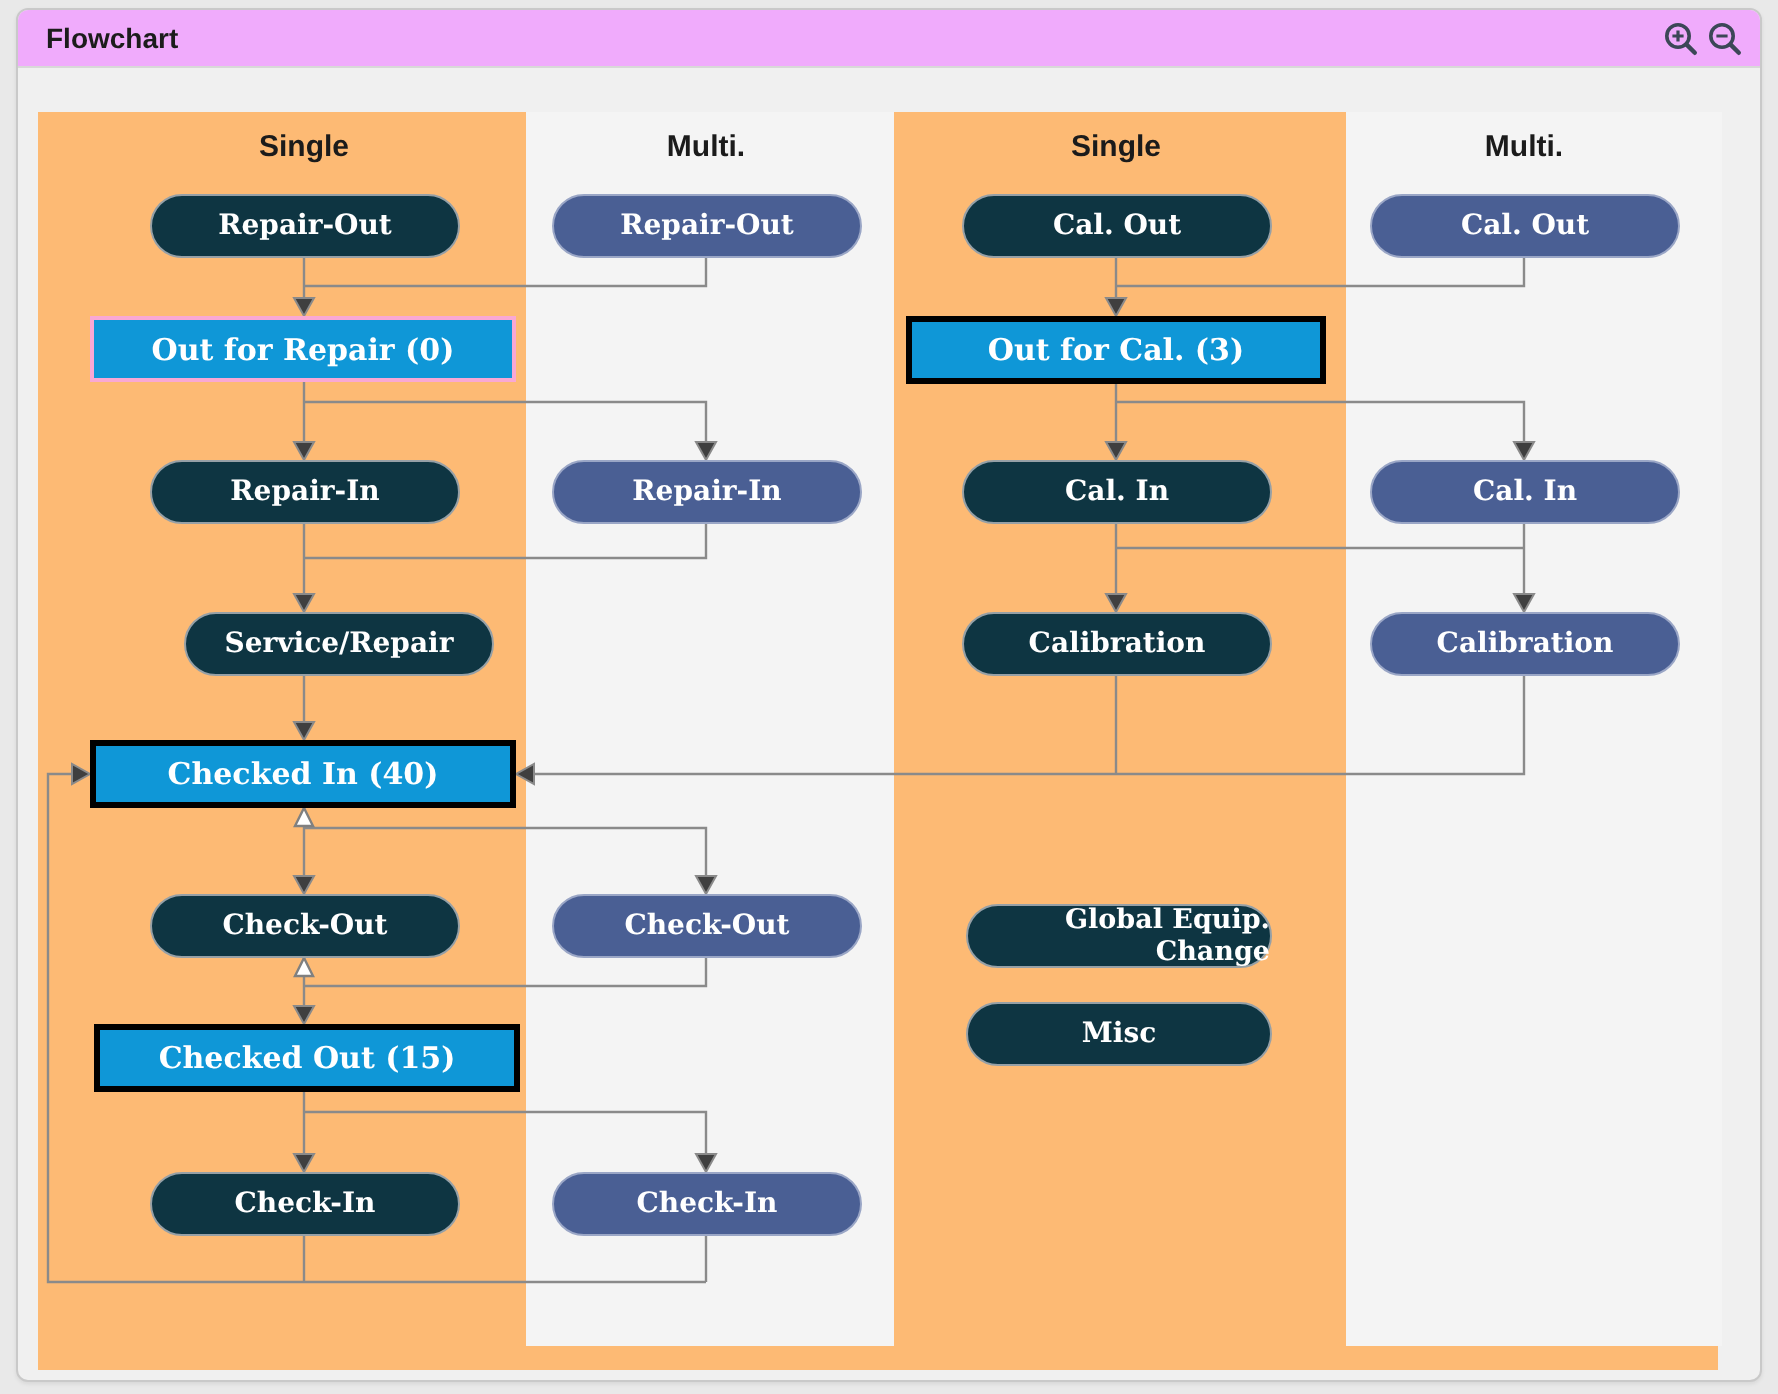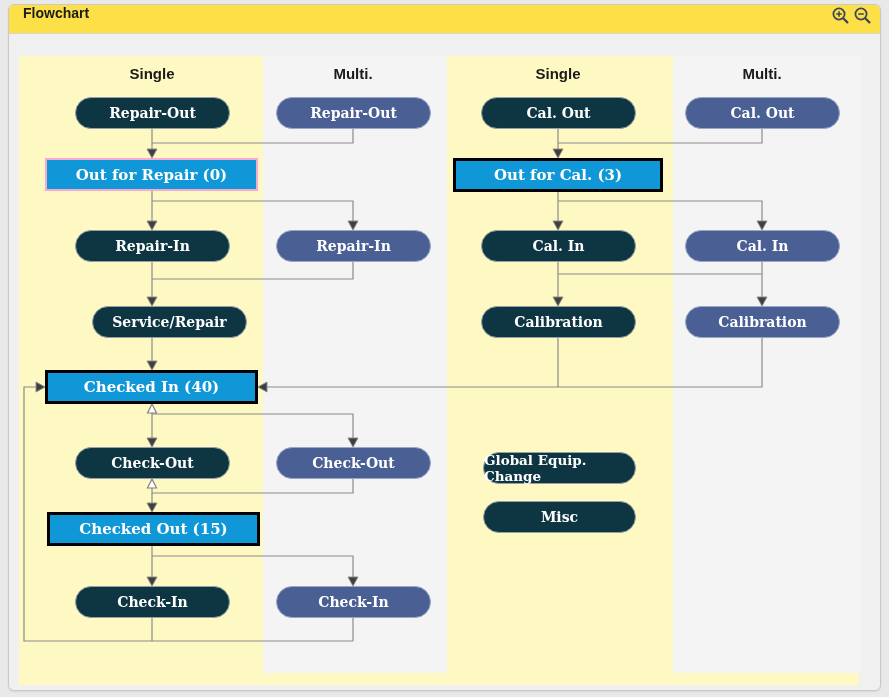--- a/index.html
+++ b/index.html
@@ -3,42 +3,42 @@
 <meta charset="utf-8">
 <style>
   * { margin:0; padding:0; box-sizing:border-box; }
   html,body { width:889px; height:697px; }
   body { background:#e9e9e9; font-family:"Liberation Sans", sans-serif; position:relative; }
 
   .card { position:absolute; left:8px; top:4px; width:873px; height:687px;
           background:#f0f0f0; border:1px solid #c9c9c9; border-radius:6px;
           box-shadow:0 1px 2px rgba(0,0,0,.08); overflow:hidden; }
 
-  .titlebar { position:absolute; left:0; top:0; right:0; height:29px; background:#fde047;
-              border-bottom:1px solid #d8d8d8; display:flex; }
+  .titlebar { position:absolute; left:0; top:0; right:0; height:29px; background:#f0abfc;
+              border-bottom:1px solid #d8d8d8; display:flex; align-items:center; }
   .titlebar .title { font-size:14px; font-weight:bold; color:#1c1c1c; padding-left:14px; }
   .titlebar .spacer { flex:1; }
   .zoombtn { width:20px; height:20px; margin-right:2px; display:flex; align-items:center;
              justify-content:center; cursor:pointer; }
   .zoombtn:last-child { margin-right:8px; }
 
-  .panel { position:absolute; left:10px; top:51px; width:840px; height:629px; background:#fef9c3; }
+  .panel { position:absolute; left:10px; top:51px; width:840px; height:629px; background:#fdba74; }
 
   .stripe { position:absolute; top:0; height:617px; background:#f4f4f4; }
   .stripe.left  { left:244px; width:184px; }
   .stripe.right { left:654px; width:188px; }
 
   .colhead { position:absolute; top:9px; width:160px; text-align:center;
              font-size:15px; font-weight:bold; color:#1b1b1b;
              font-family:"Liberation Sans", sans-serif; }
 
   .pill { position:absolute; width:155px; height:32px; border-radius:16px;
           display:flex; align-items:center; justify-content:center;
           color:#ffffff; font-weight:bold; font-size:14px;
-          font-family:"DejaVu Serif", serif; cursor:pointer; }
+          font-family:"DejaVu Serif", serif; cursor:pointer;text-align:right; }
   .pill.dark  { background:#0e3542; border:1px solid #96a0a6; }
   .pill.slate { background:#4a5f94; border:1px solid #9aa6c6; }
 
   .status { position:absolute; height:33px; background:#0f97d7;
             display:flex; align-items:center; justify-content:center;
             color:#ffffff; font-weight:bold; font-size:15px;
             font-family:"DejaVu Serif", serif; cursor:pointer; }
   .status.gray   { border:2px solid #f9a8d4; }
   .status.orange { border:3px solid #000000; height:34px; }
 

